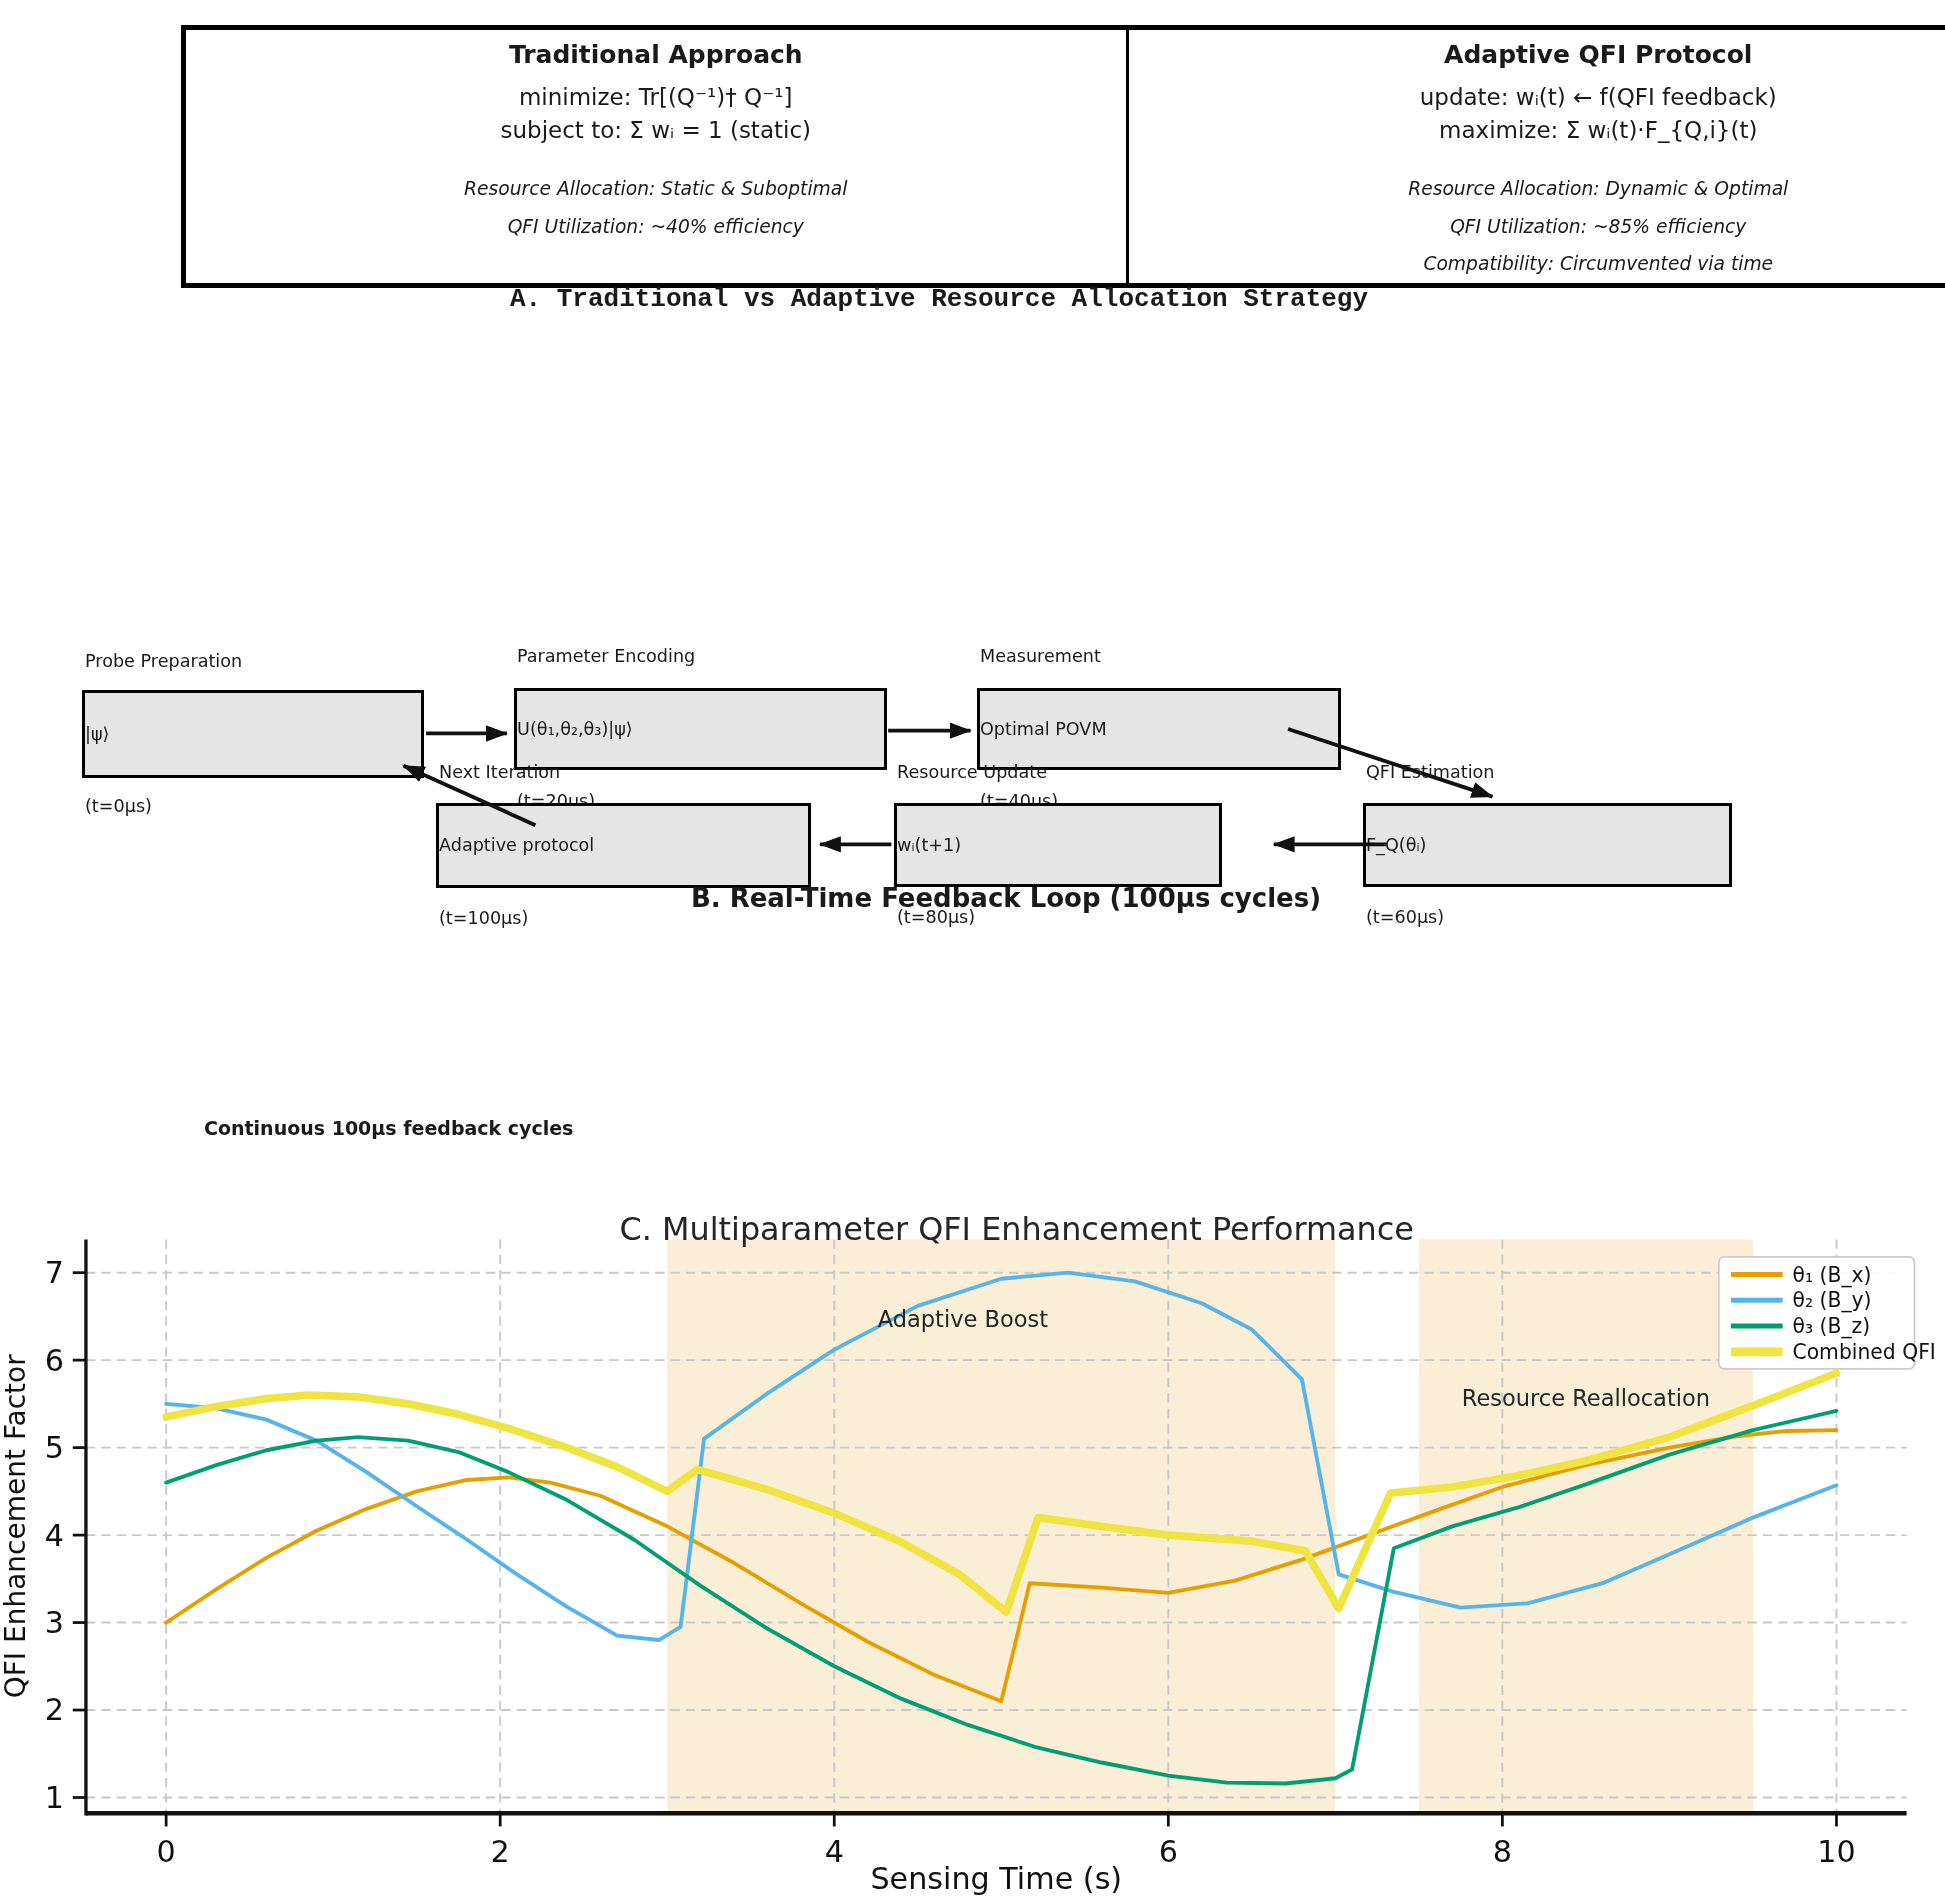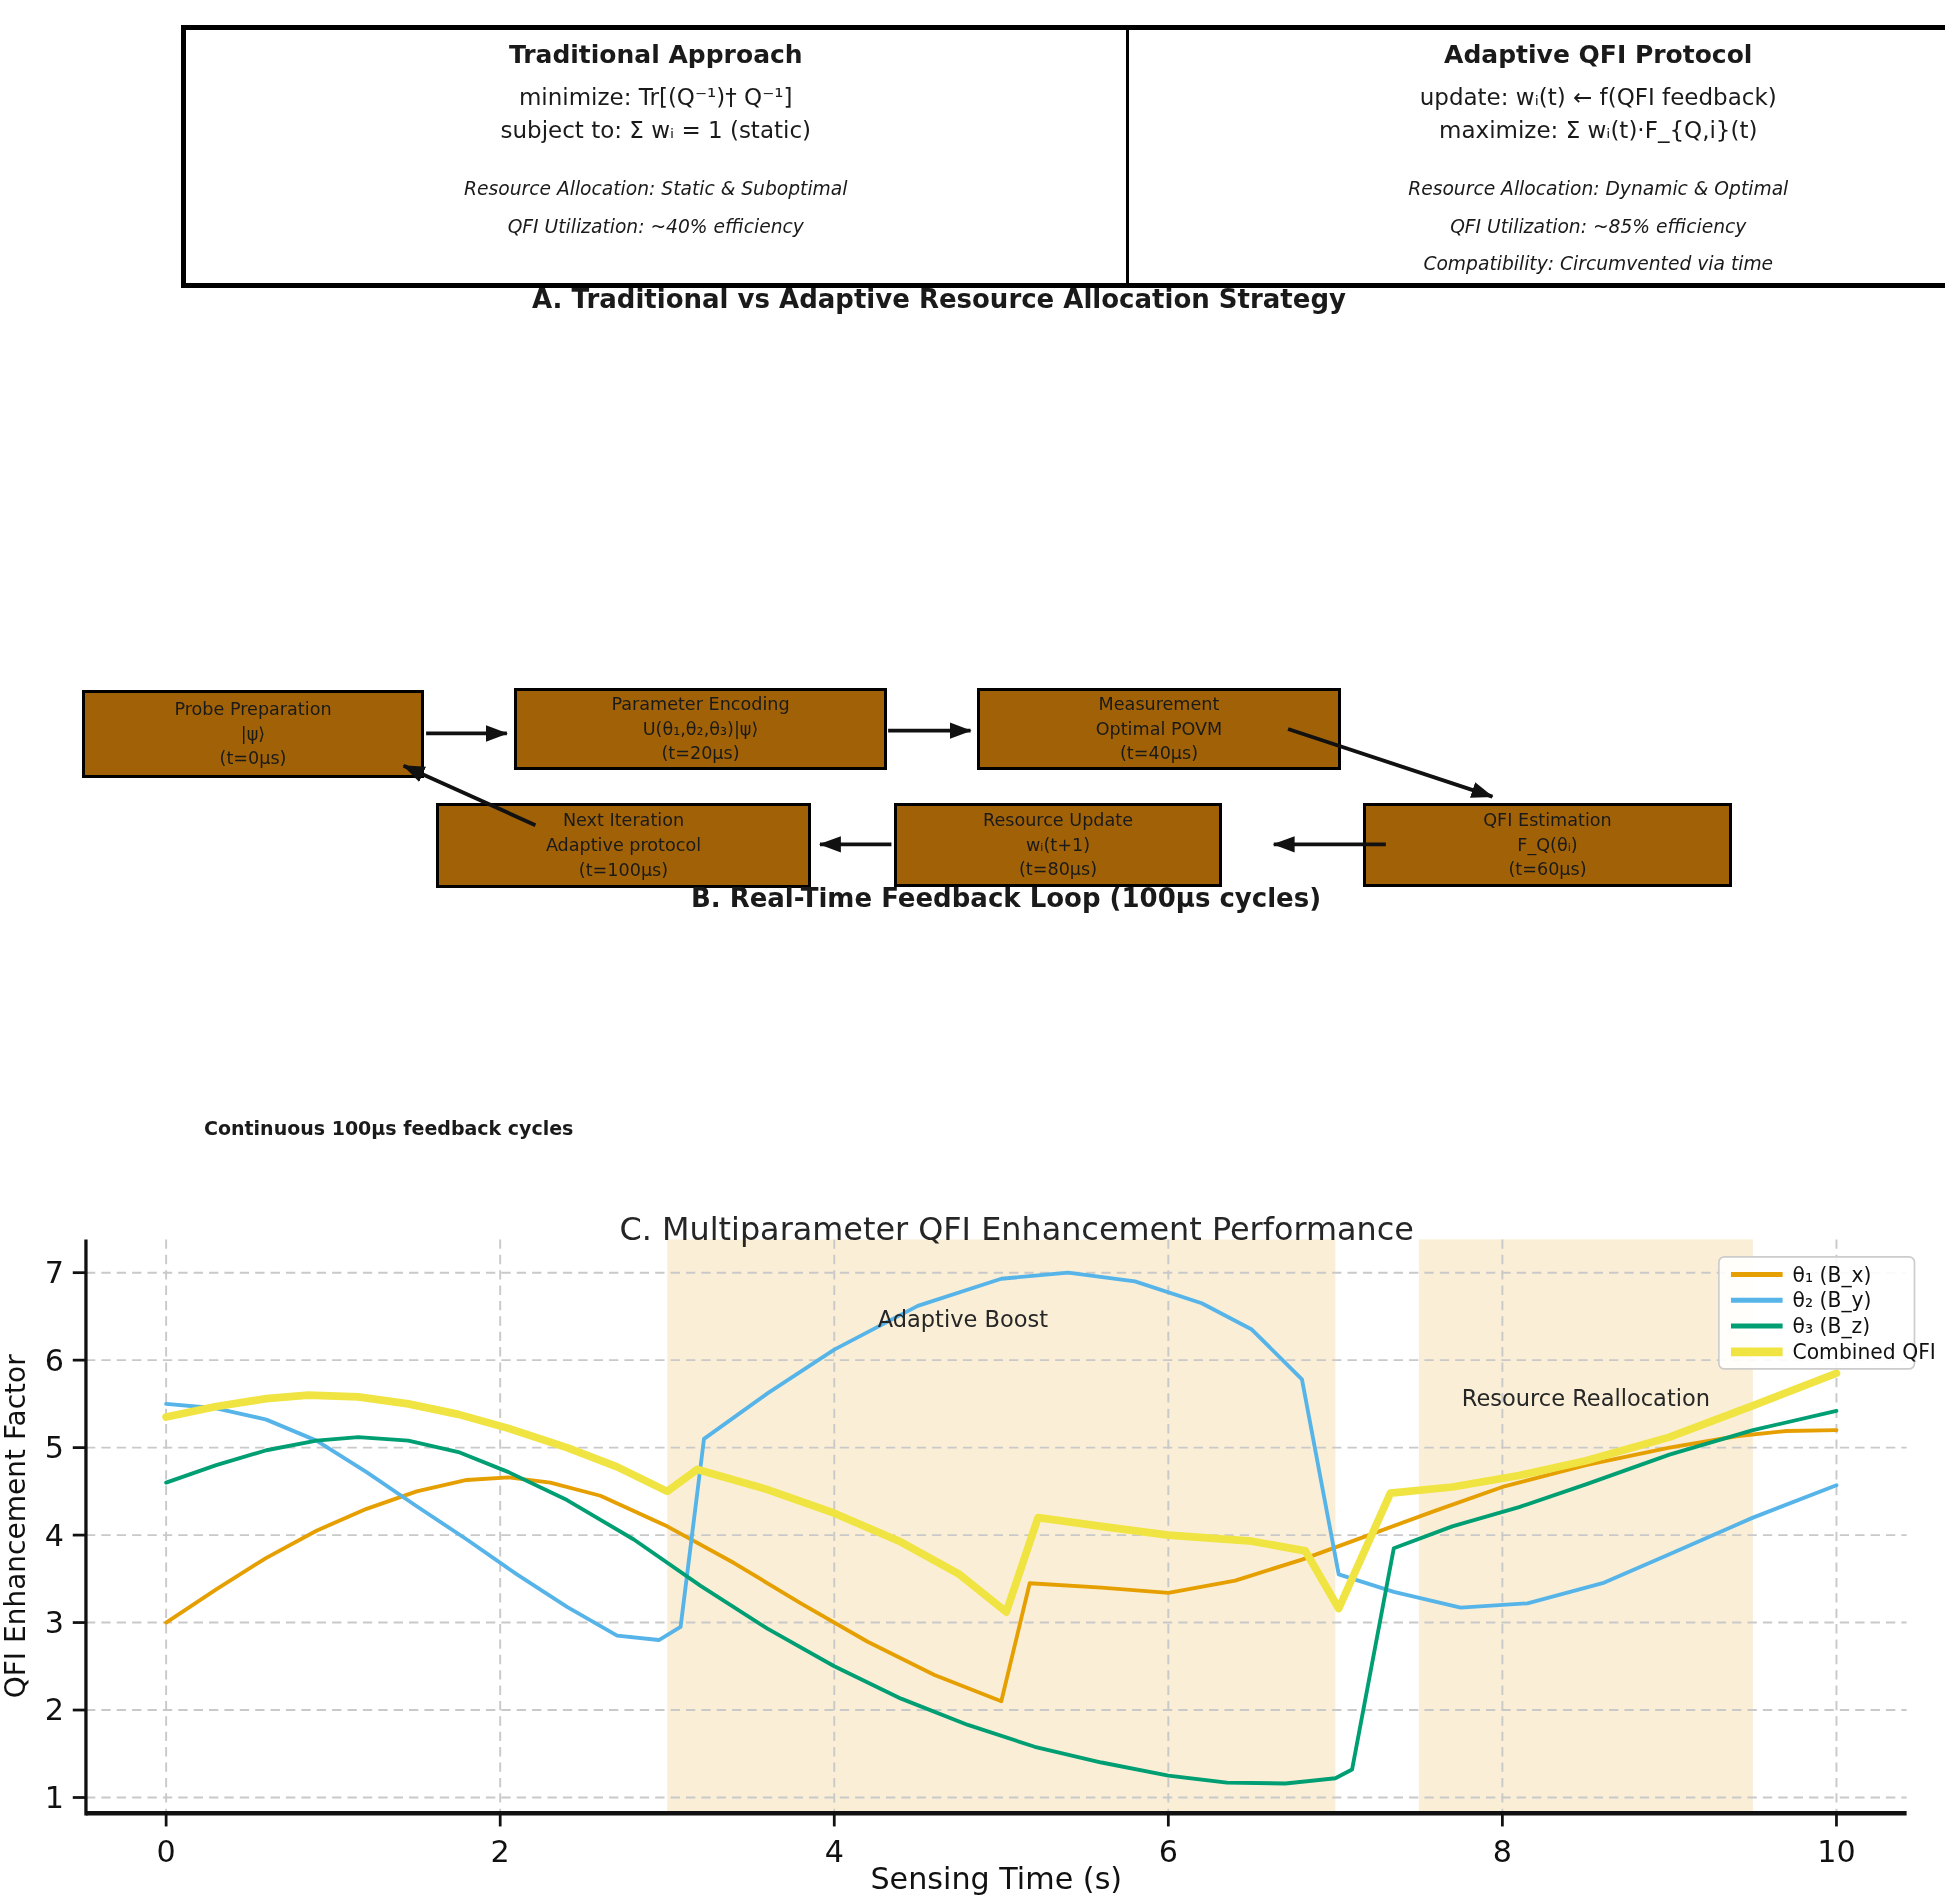--- a/index.html
+++ b/index.html
@@ -10,26 +10,26 @@
   
   .panelA-box{
     position:absolute;left:181px;top:25px;width:1892px;height:263px;
     border:5px solid #000;box-sizing:border-box;display:flex;background:#fff;
   }
   .panelA-col{flex:1;text-align:center;padding-top:10px;box-sizing:border-box;}
   .panelA-col.left{border-right:3.3px solid #000;}
   .panelA-title{font-size:25px;font-weight:bold;margin-bottom:12px;}
   .panelA-eq{font-size:23px;line-height:1.42;}
   .panelA-specs{margin-top:32px;display:flex;flex-direction:column;row-gap:16.5px;font-size:18.7px;font-style:italic;}
-  .caption-a{position:absolute;left:115px;top:284px;width:1648px;text-align:center;font-size:26px;font-weight:bold;}
+  .caption-a{position:absolute;left:115px;top:284px;width:1648px;text-align:center;font-size:26px;font-weight:bold;font-family:Liberation Mono, monospace;}
   
   .flow-node{
-    position:absolute;border:3.8px solid #000;box-sizing:border-box;background:#a16207;
-    display:flex;flex-direction:column;align-items:center;justify-content:center;
-    text-align:center;font-size:17.6px;line-height:1.42;
+    position:absolute;border:3.8px solid #000;box-sizing:border-box;background:#e5e5e5;
+    display:flex;flex-direction:column;align-items:flex-start;justify-content:center;
+    text-align:center;font-size:17.6px;line-height:1.42;gap:48px;
   }
   .node-probe{left:82px;top:690px;width:342px;height:88px;}
   .node-encoding{left:514px;top:688px;width:373px;height:82px;}
   .node-measurement{left:977px;top:688px;width:364px;height:82px;}
   .node-qfi{left:1363px;top:803px;width:369px;height:84px;}
   .node-resource{left:894px;top:803px;width:328px;height:84px;}
   .node-next{left:436px;top:803px;width:375px;height:85px;}
   .caption-b{position:absolute;left:182px;top:883px;width:1648px;text-align:center;font-size:26px;font-weight:bold;}
   .feedback-note{position:absolute;left:204px;top:1117px;font-size:19px;font-weight:bold;}
   .arrows-svg{position:absolute;left:0;top:0;width:1946px;height:1903px;pointer-events:none;}

